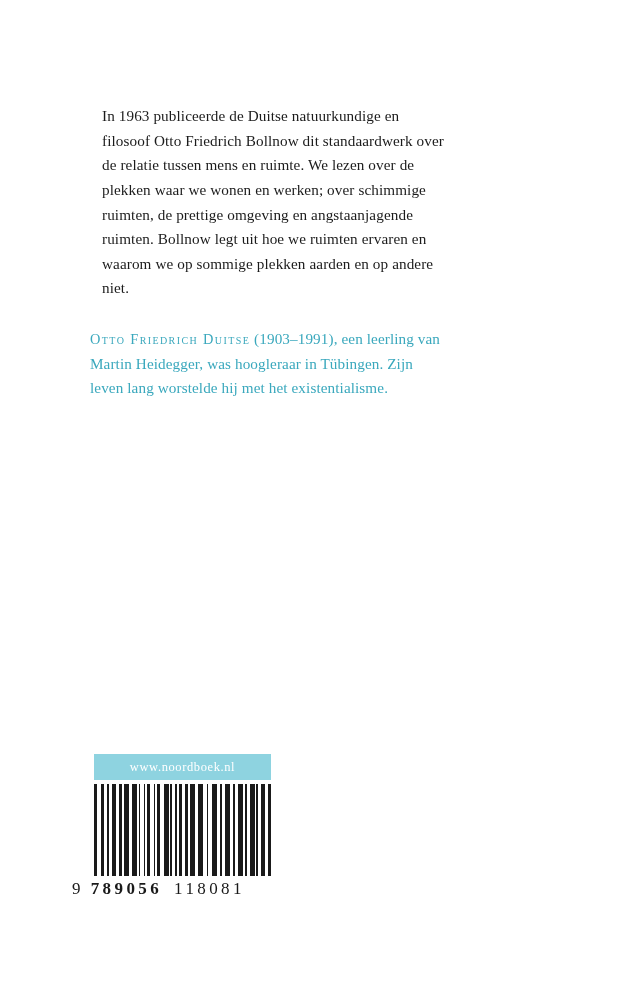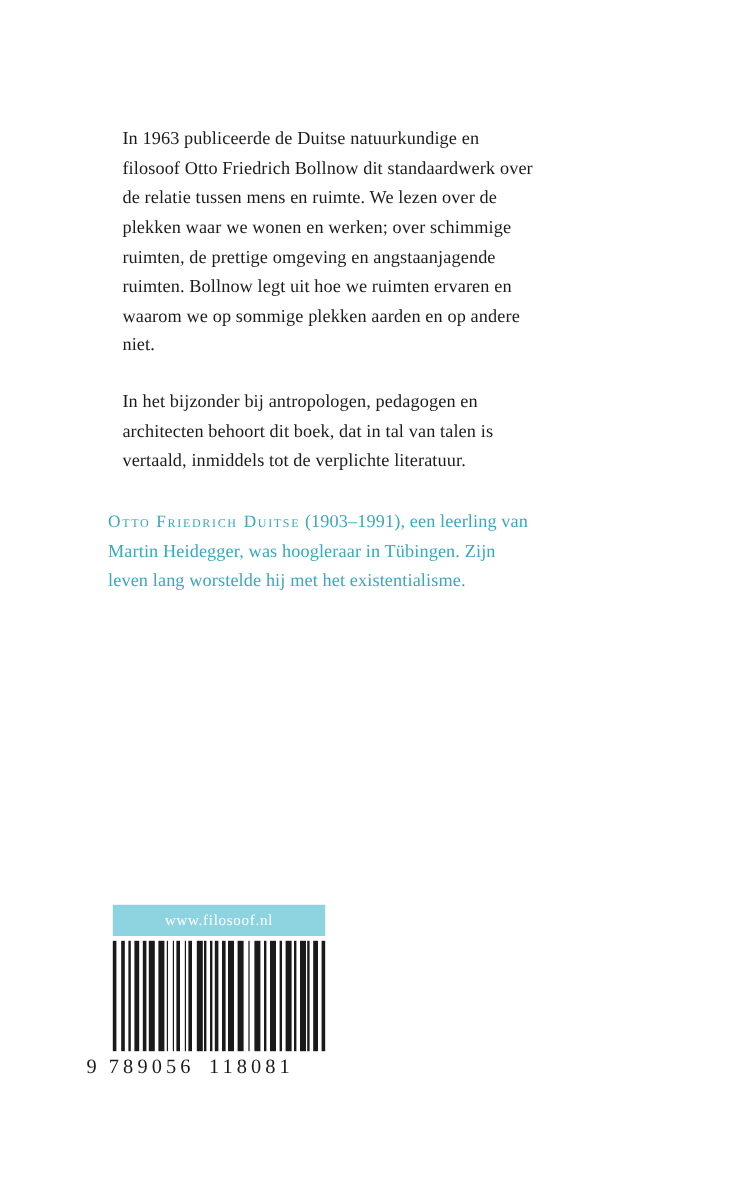--- a/index.html
+++ b/index.html
@@ -92,39 +92,38 @@
 
   .isbn-digits {
     margin-top: 3px;
     font-size: 17px;
     letter-spacing: 3.2px;
     color: #1a1a1a;
     font-family: "Liberation Serif", serif;
     display: flex;
   }
   .isbn-digits .lead { margin-right: 7px; }
-  .isbn-digits .grp { letter-spacing: 3.4px; }
+  .isbn-digits .grp { letter-spacing: 3.4px; font-weight: bold; }
   .isbn-digits .grp2 { margin-left: 12px; letter-spacing: 3.4px; }
 </style>
 </head>
 <body>
 
 <div class="page">
 
   <div class="content">
     <p class="blurb">In 1963 publiceerde de Duitse natuurkundige en filosoof Otto Friedrich Bollnow dit standaardwerk over de relatie tussen mens en ruimte. We lezen over de plekken waar we wonen en werken; over schimmige ruimten, de prettige omgeving en angstaanjagende ruimten. Bollnow legt uit hoe we ruimten ervaren en waarom we op sommige plekken aarden en op andere niet.</p>
-    <p class="blurb">In het bijzonder bij antropologen, pedagogen en architecten behoort dit boek, dat in tal van talen is vertaald, inmiddels tot de verplichte literatuur.</p>
 
     <p class="author-note">
       <span class="author-name">Otto Friedrich Duitse</span><span> (1903–1991), een leerling van Martin Heidegger, was hoogleraar in Tübingen. Zijn leven lang worstelde hij met het existentialisme.</span>
     </p>
   </div>
 
   <div class="url-box">
-    <span>www.filosoof.nl</span>
+    <span>www.noordboek.nl</span>
   </div>
 
   <div class="barcode-wrap">
     <div class="barcode" id="barcode">
         <div class="bar" style="width: 3.3271px;"></div>
         <div class="space" style="width: 3.3271px;"></div>
         <div class="bar" style="width: 3.3271px;"></div>
         <div class="space" style="width: 3.3271px;"></div>
         <div class="bar" style="width: 1.66355px;"></div>
         <div class="space" style="width: 3.3271px;"></div>

